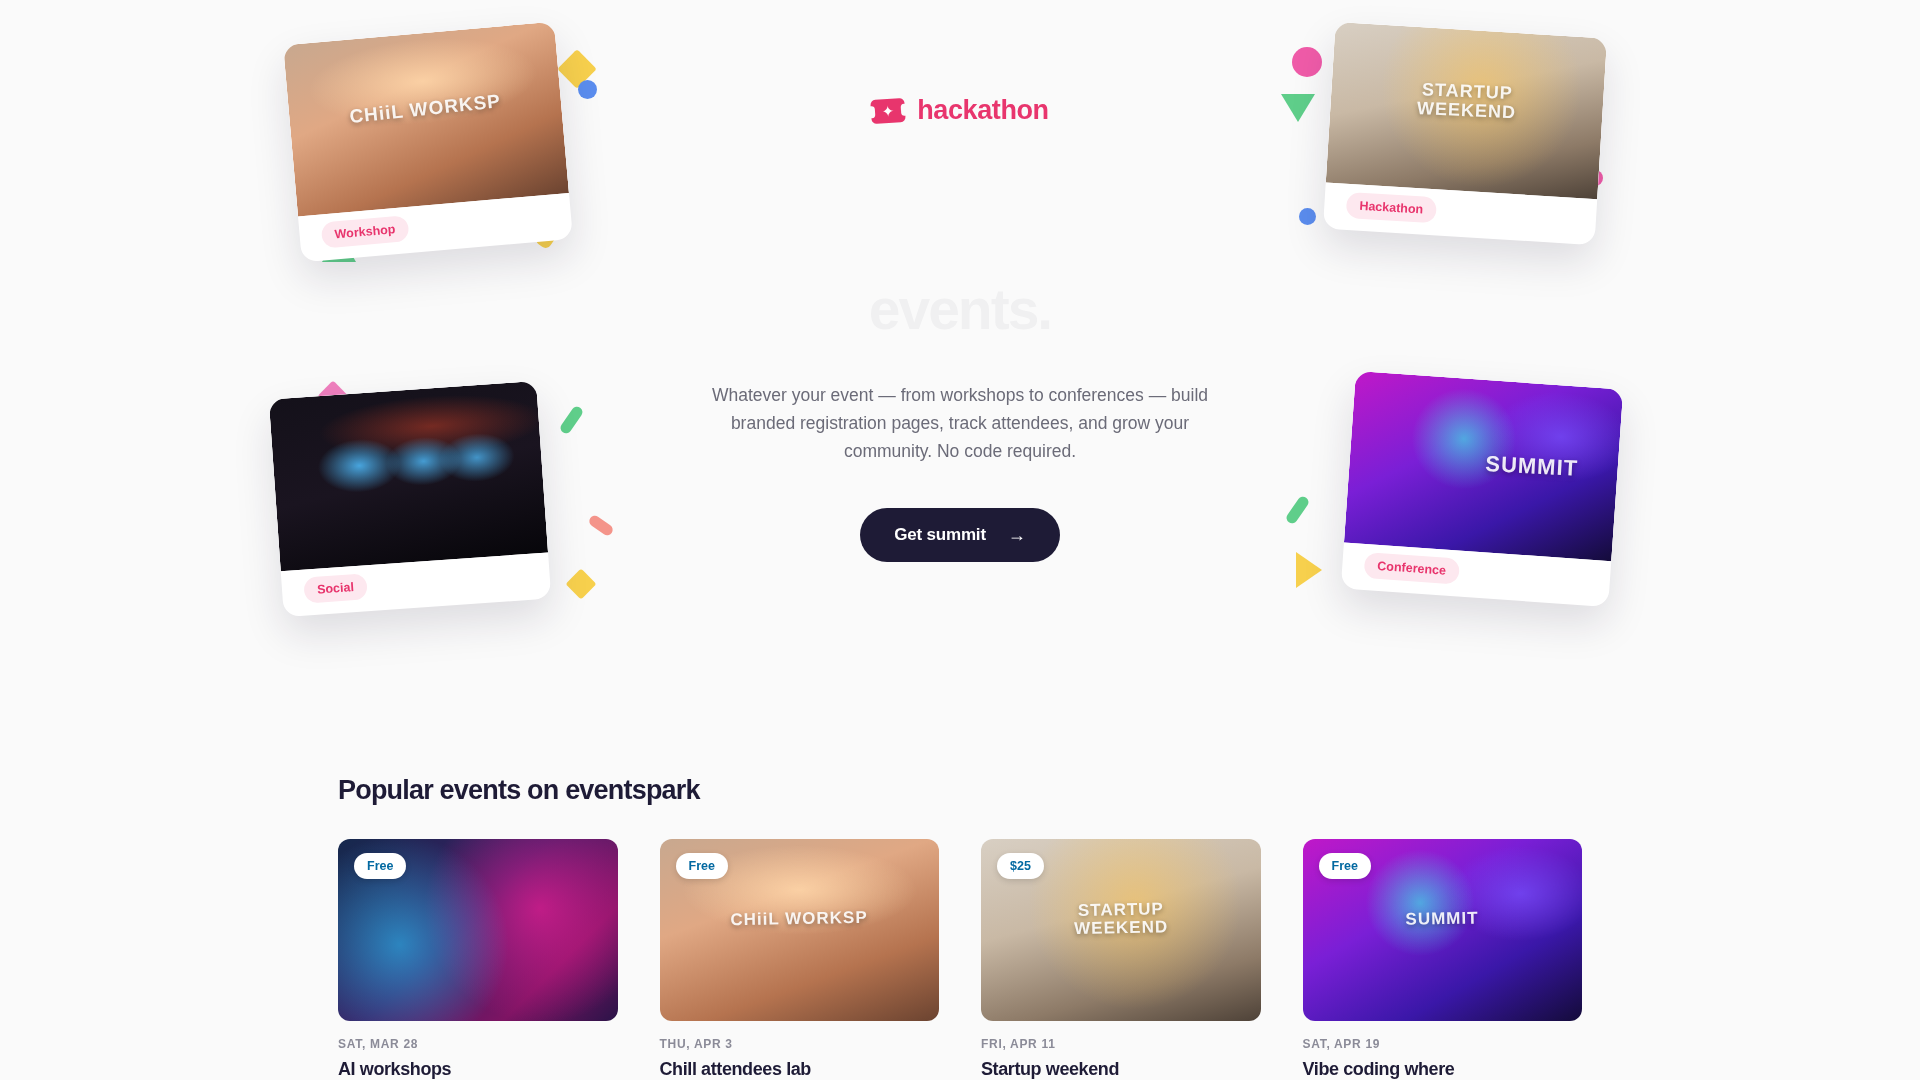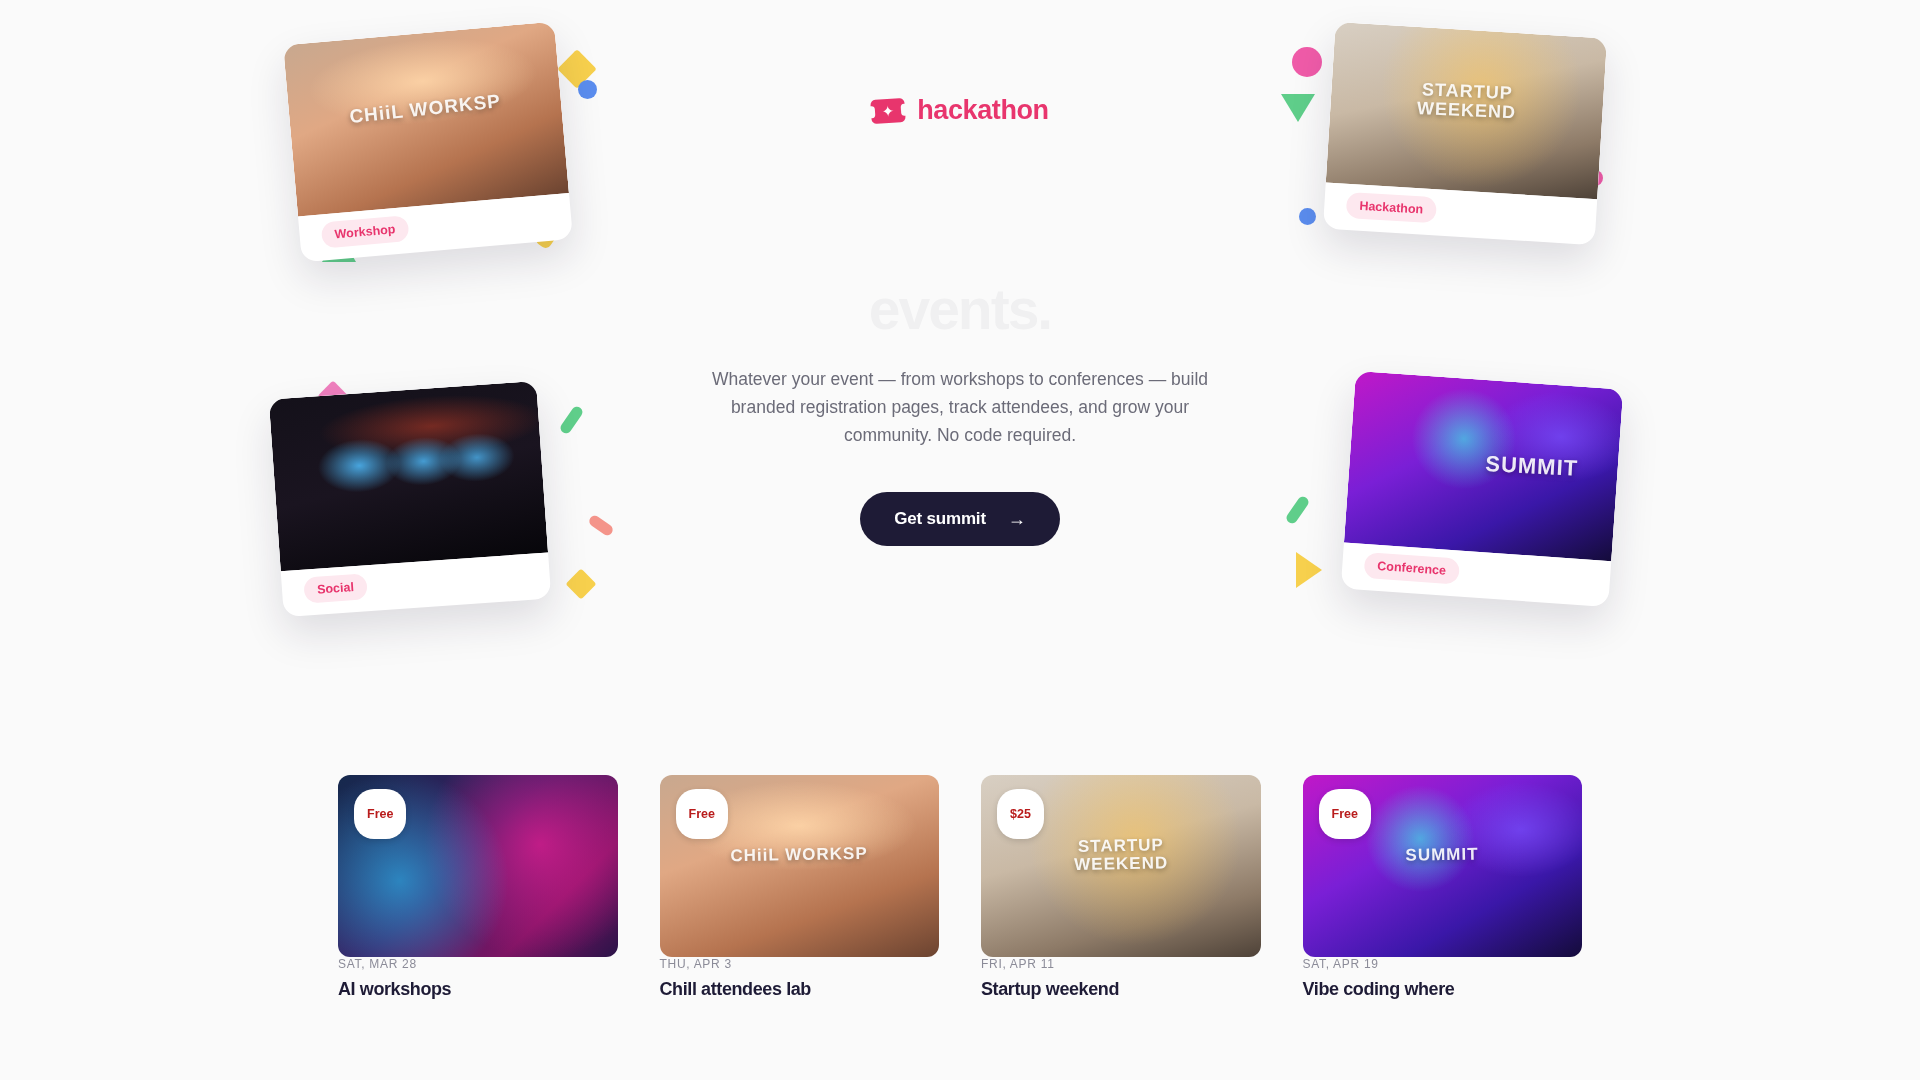--- a/index.html
+++ b/index.html
@@ -48,21 +48,21 @@
     letter-spacing: -0.4px;
   }
 
   .hero-title {
     font-size: 57px; line-height: 1.08; font-weight: 700;
     letter-spacing: -2px; color: #1e1b36;
   }
   .hero-title .line3 { color: rgba(30,27,54,0.045); }
 
   .hero-sub {
-    margin: 24px auto 0; width: 510px;
+    margin: 40px auto 0; width: 510px;
     font-size: 17.5px; line-height: 1.62; color: #6b6b78;
   }
 
   .cta {
     margin: 42px auto 0;
     display: inline-flex; align-items: center; gap: 22px;
     background: #1e1b36; color: #fff;
     border: none; cursor: pointer;
     padding: 17px 34px; border-radius: 40px;
     font-family: inherit; font-size: 17px; font-weight: 700;
@@ -155,28 +155,28 @@
   .grid {
     display: grid; grid-template-columns: repeat(4, 1fr); gap: 42px;
   }
   .ev { cursor: pointer; }
   .ev-img {
     position: relative; width: 100%; height: 182px;
     border-radius: 12px; overflow: hidden;
   }
   .ev-price {
     position: absolute; left: 16px; top: 14px;
-    background: #fff; color: #b91c1c;
+    background: #fff; color: #0369a1;
     font-size: 12.5px; font-weight: 700;
-    padding: 18px 13px; border-radius: 20px;
+    padding: 6px 13px; border-radius: 20px;
     box-shadow: 0 2px 6px rgba(0,0,0,.14);
     text-align: right;
   }
   .ev-date {
-    font-size: 12px; font-weight: 400;
+    margin-top: 16px; font-size: 12px; font-weight: 700;
     letter-spacing: 0.7px; color: #8b8b98; text-transform: uppercase;
   }
   .ev-title {
     margin-top: 8px; font-size: 18px; font-weight: 700;
     letter-spacing: -0.4px; color: #1e1b36;
   }
 </style>
 </head>
 <body>
 
@@ -251,20 +251,21 @@
       <p class="hero-sub">Whatever your event — from workshops to conferences — build branded registration pages, track attendees, and grow your community. No code required.</p>
 
       <button class="cta">
         <span>Get summit</span>
         <span class="arrow">→</span>
       </button>
     </div>
   </section>
 
   <section class="section">
+    <h2 class="section-title">Popular events on eventspark</h2>
     <div class="grid" id="events-grid">
         <article class="ev">
           <div class="ev-img ph-ai">
             <span class="ev-price">Free</span>
           </div>
           <div class="ev-date">SAT, MAR 28</div>
           <div class="ev-title">AI workshops</div>
         </article>
         <article class="ev">
           <div class="ev-img ph-workshop">

